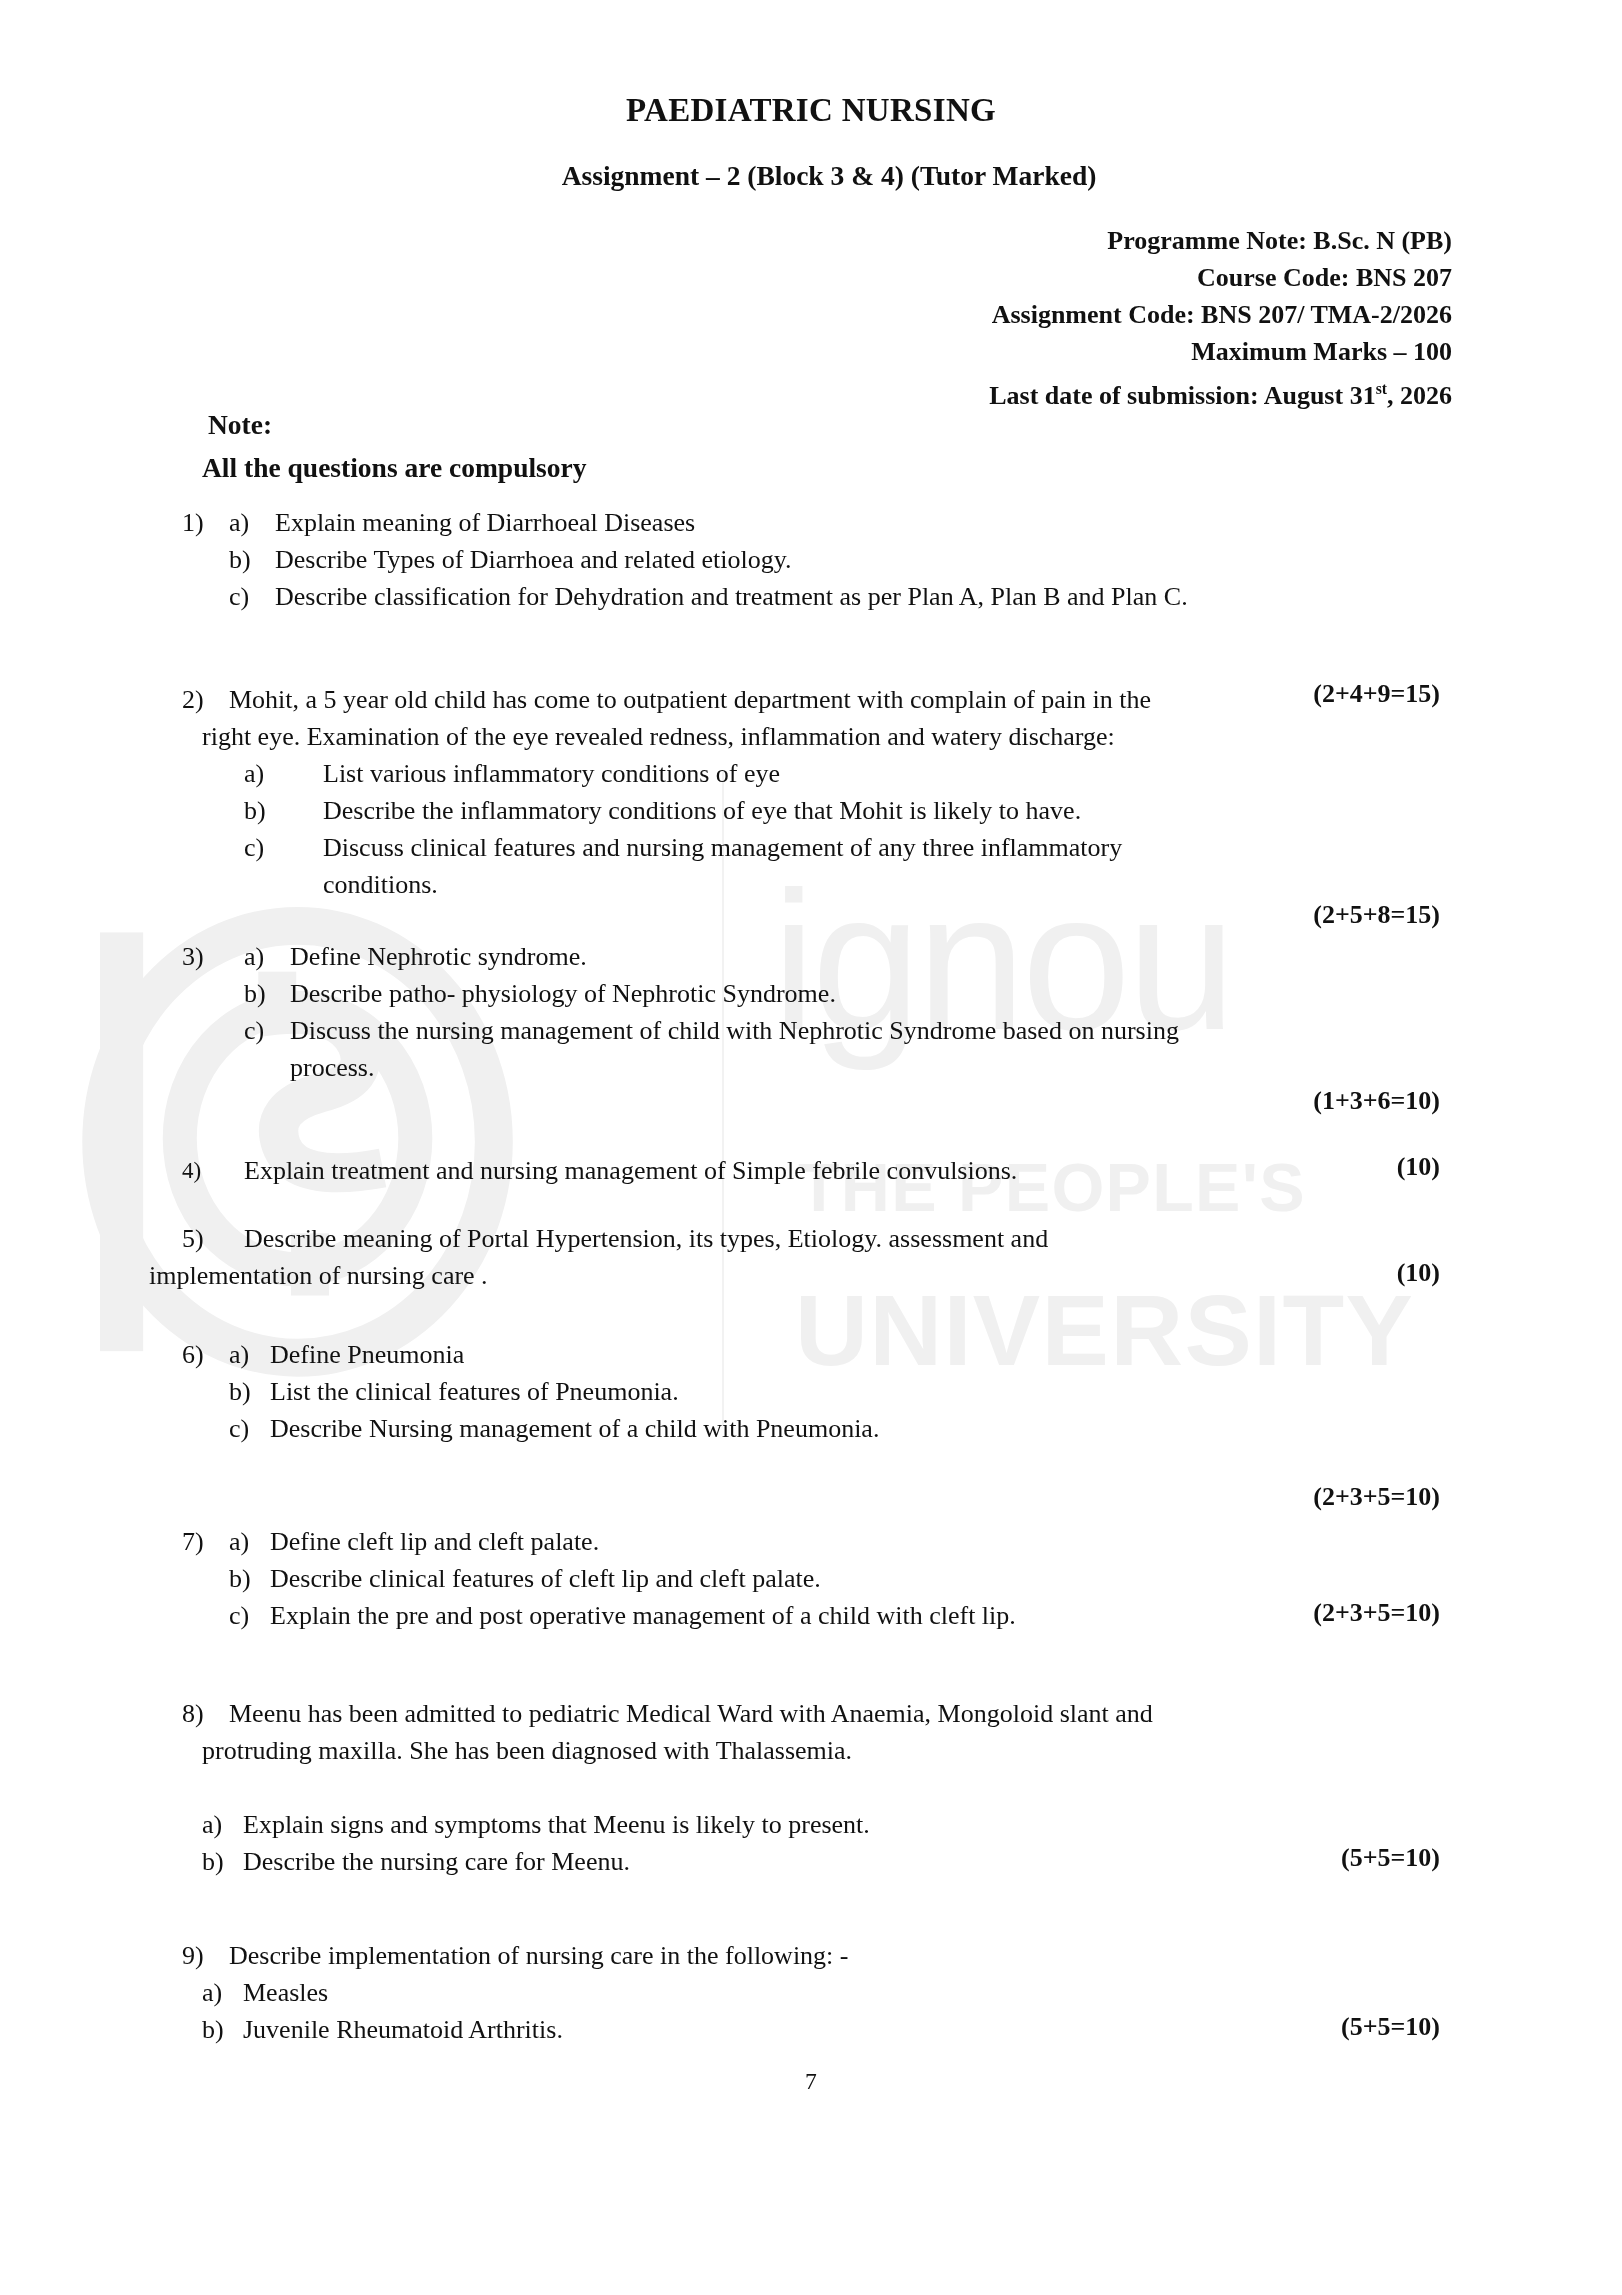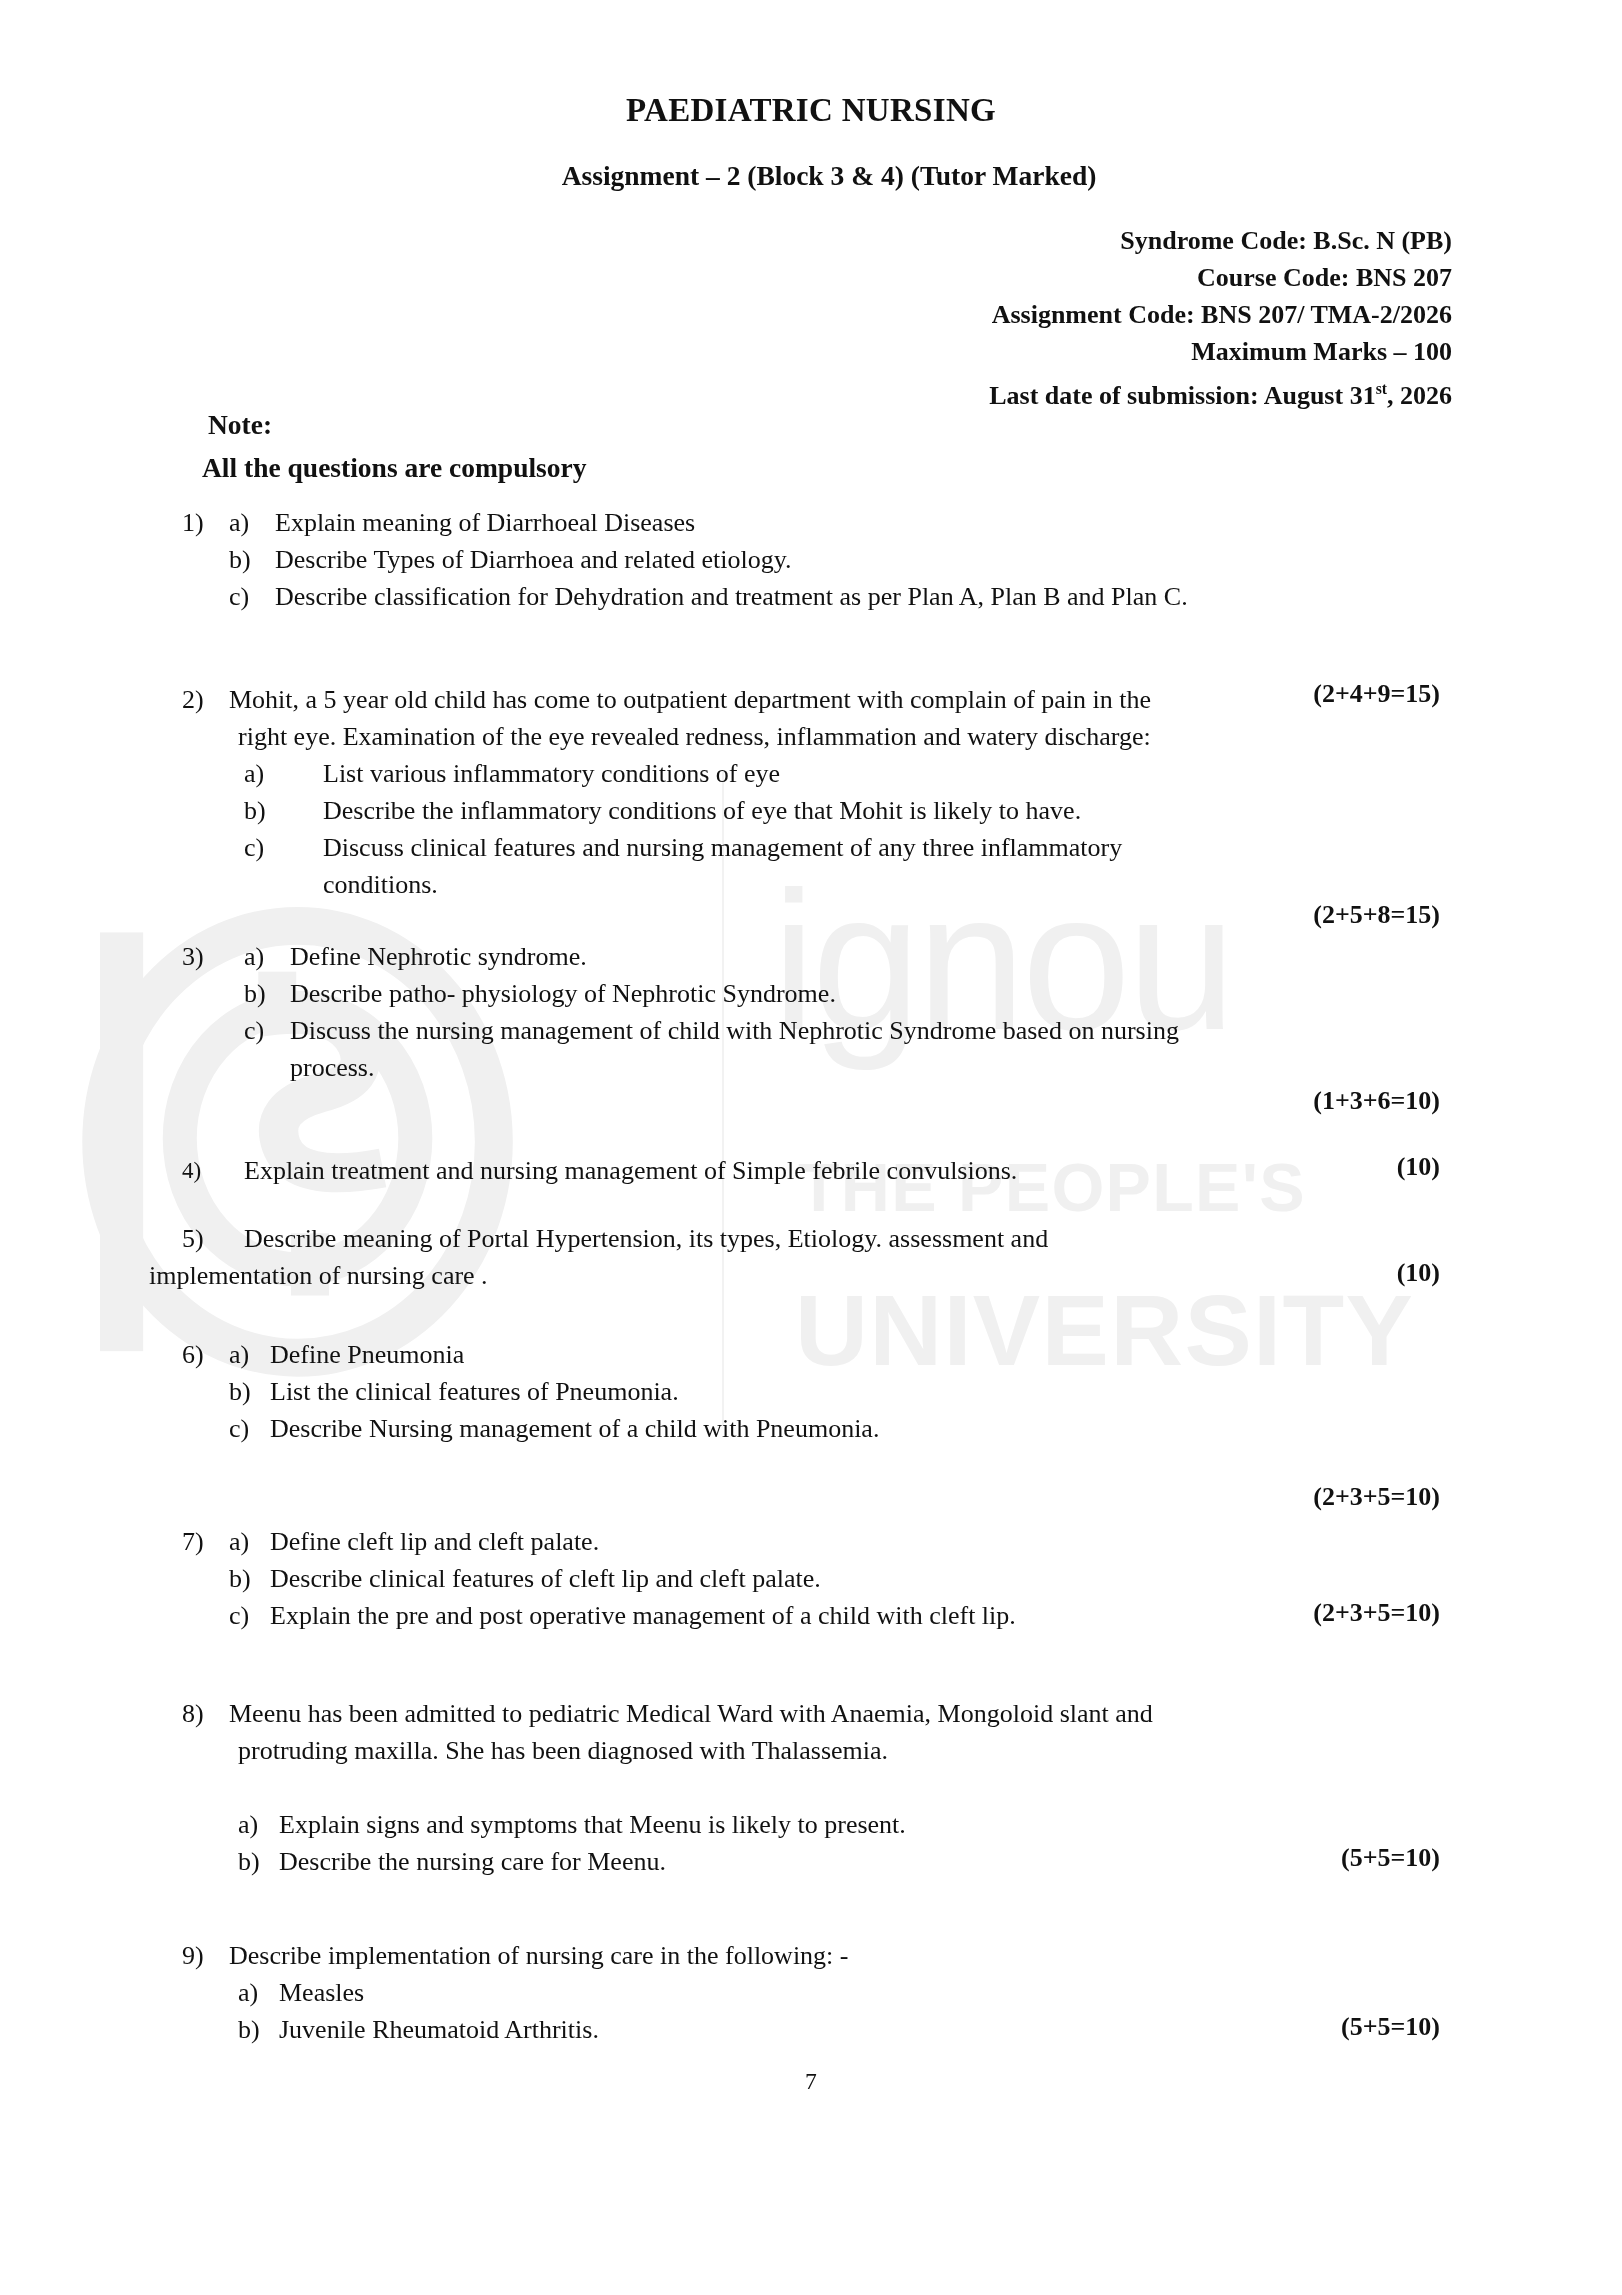--- a/index.html
+++ b/index.html
@@ -141,21 +141,21 @@
   .alpha {
     flex: 0 0 auto;
     width: 46px;
   }
   .alpha.gap { width: 79px; }
   .alpha.tight { width: 41px; }
   .txt { flex: 1 1 auto; }
   .txt.just { text-align: justify; }
   .indent-a { margin-left: 47px; }
   .indent-b { margin-left: 62px; }
-  .indent-c { margin-left: 56px; align-items: flex-end; }
+  .indent-c { margin-left: 20px; align-items: flex-end; }
 
   .marks {
     position: absolute;
     font-size: 26px;
     font-weight: bold;
     text-align: right;
   }
   .small-num { font-size: 23px; }
 
   .page-no {
@@ -188,21 +188,21 @@
     <div class="wm-univ">UNIVERSITY</div>
     <div class="scanline"></div>
   </div>
 
   <div class="content">
 
     <div class="doc-title">PAEDIATRIC NURSING</div>
     <div class="doc-subtitle">Assignment – 2 (Block 3 &amp; 4) (Tutor Marked)</div>
 
     <div class="meta">
-      <div>Syndrome Code: B.Sc. N (PB)</div>
+      <div>Programme Note: B.Sc. N (PB)</div>
       <div>Course Code: BNS 207</div>
       <div>Assignment Code: BNS 207/ TMA-2/2026</div>
       <div>Maximum Marks – 100</div>
       <div><span>Last date of submission: August 31</span><sup>st</sup><span>, 2026</span></div>
     </div>
 
     <div class="note-label">Note:</div>
     <div class="note-text">All the questions are compulsory</div>
 
     <div class="q" style="left:182px; top:504px; width:1263px;">

